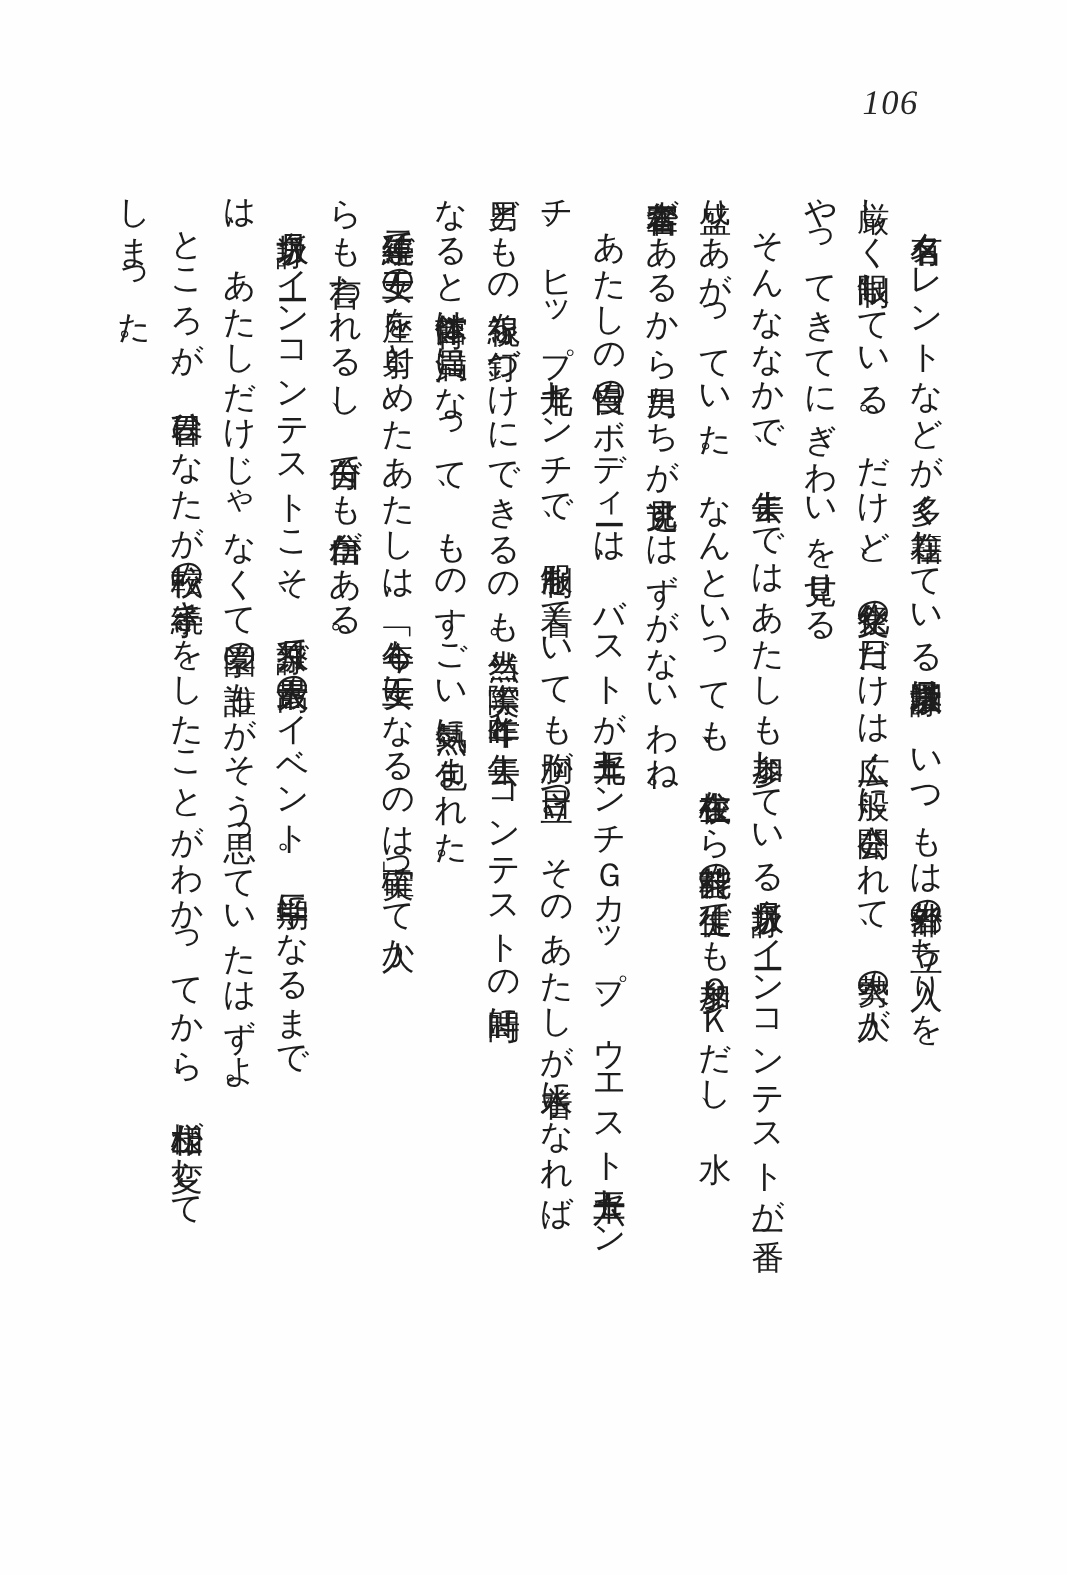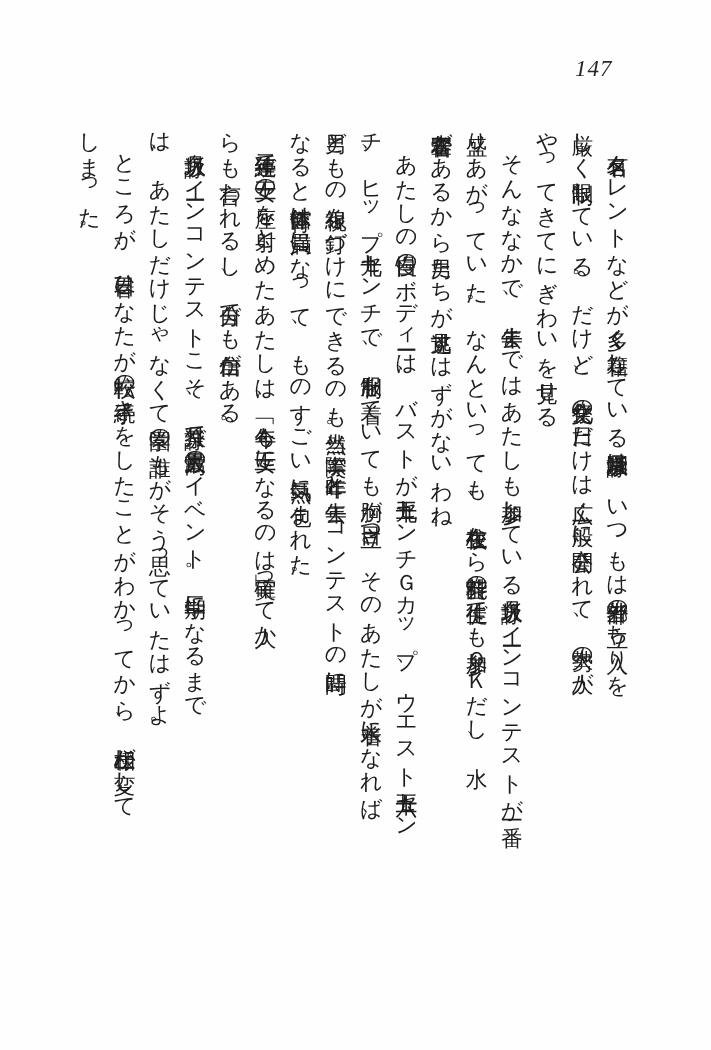--- a/index.html
+++ b/index.html
@@ -43,21 +43,21 @@
   .line {
     white-space: nowrap;
     overflow: visible;
   }
 </style>
 </head>
 <body>
 
 <div class="page">
 
-  <div class="page-number">147</div>
+  <div class="page-number">106</div>
 
   <div class="text-block">
 
     <div class="para">
       <div class="line">　有名タレントなどが多く在籍している月詠坂学園は、いつもは部外者の立ち入りを</div>
       <div class="line">厳しく制限している。だけど、文化祭の日だけは広く一般に公開されて、大勢の人が</div>
       <div class="line">やってきてにぎわいを見せる</div>
     </div>
 
     <div class="para">

